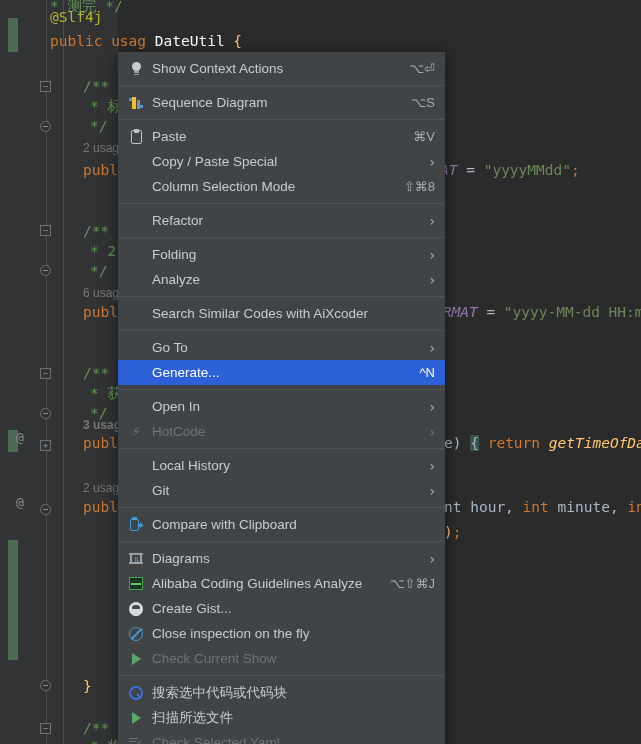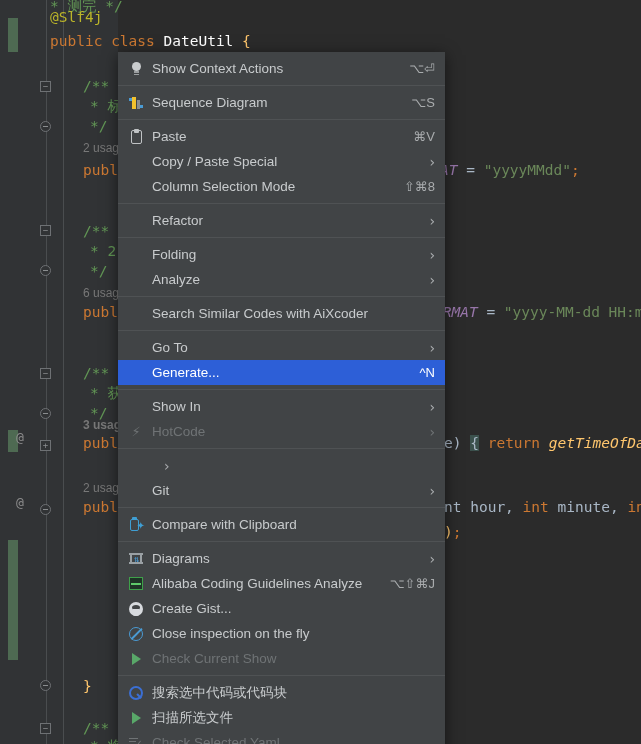--- a/index.html
+++ b/index.html
@@ -196,21 +196,21 @@
   <div class="fold-circ" style="left:40px; top:680px;"></div>
   <div class="fold-g" style="left:40px; top:723px;">−</div>
 
   <div class="at-mark" style="position:absolute;left:16px;top:430px;">@</div>
   <div class="at-mark" style="position:absolute;left:16px;top:495px;">@</div>
 
   <div class="code-area">
 
     <div class="cline cmt" style="left:50px; top:-4px;">* 测完 */</div>
     <div class="cline ann" style="left:50px; top:7px;">@Slf4j</div>
-    <div class="cline" style="left:50px; top:31px;"><span class="kw">public</span> <span class="kw">class</span> <span class="cls">DateUtil</span> <span class="brace-y">{</span></div>
+    <div class="cline" style="left:50px; top:31px;"><span class="kw">public</span> <span class="kw">usag</span> <span class="cls">DateUtil</span> <span class="brace-y">{</span></div>
 
     <div class="cline cmt" style="left:83px; top:76px;">/**</div>
     <div class="cline cmt" style="left:90px; top:96px;">* 标</div>
     <div class="cline cmt" style="left:90px; top:116px;">*/</div>
     <div class="cline usages" style="left:83px; top:138px;">2 usag</div>
     <div class="cline" style="left:83px; top:160px;"><span class="kw">publ</span></div>
     <div class="cline" style="left:440px; top:160px;"><span class="fld">AT</span> <span class="punct">=</span> <span class="str">"yyyyMMdd"</span><span class="kw">;</span></div>
 
     <div class="cline cmt" style="left:83px; top:221px;">/**</div>
     <div class="cline cmt" style="left:90px; top:241px;">* 2</div>
@@ -309,33 +309,34 @@
       <span class="mi-arrow">›</span>
     </div>
     <div class="mi selected">
       <span class="mi-ico"></span>
       <span class="mi-label">Generate...</span>
       <span class="mi-short">^N</span>
     </div>
     <div class="sep"></div>
     <div class="mi">
       <span class="mi-ico"></span>
-      <span class="mi-label">Show In</span>
+      <span class="mi-label">Open In</span>
       <span class="mi-arrow">›</span>
     </div>
     <div class="mi disabled">
       <span class="mi-ico">
         <span class="ic ic-bolt">⚡</span>
       </span>
       <span class="mi-label">HotCode</span>
       <span class="mi-arrow">›</span>
     </div>
     <div class="sep"></div>
     <div class="mi">
       <span class="mi-ico"></span>
+      <span class="mi-label">Local History</span>
       <span class="mi-arrow">›</span>
     </div>
     <div class="mi">
       <span class="mi-ico"></span>
       <span class="mi-label">Git</span>
       <span class="mi-arrow">›</span>
     </div>
     <div class="sep"></div>
     <div class="mi">
       <span class="mi-ico">

